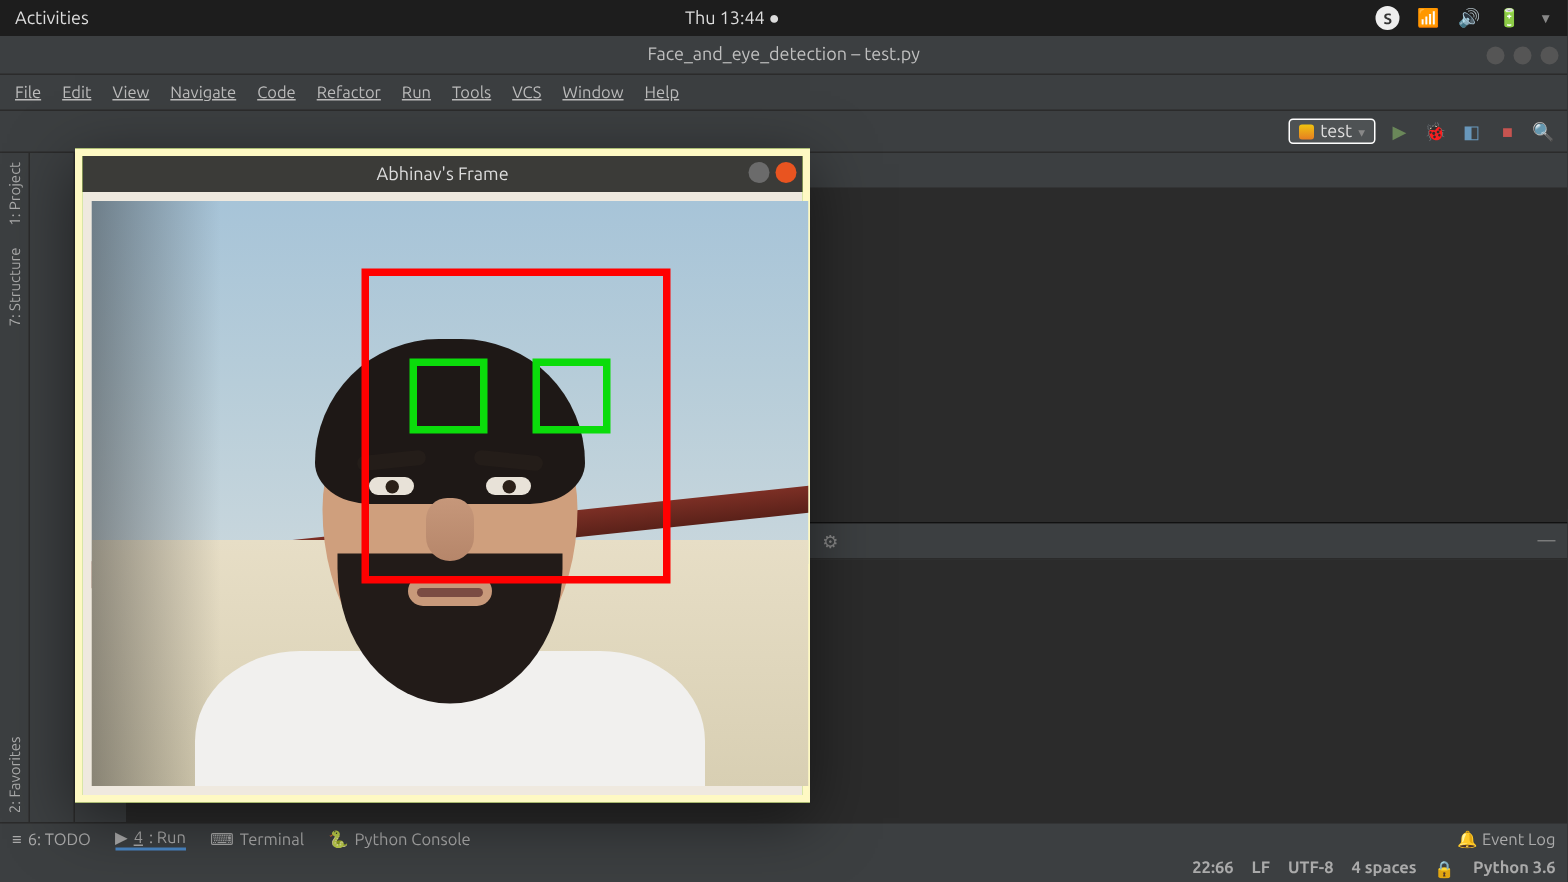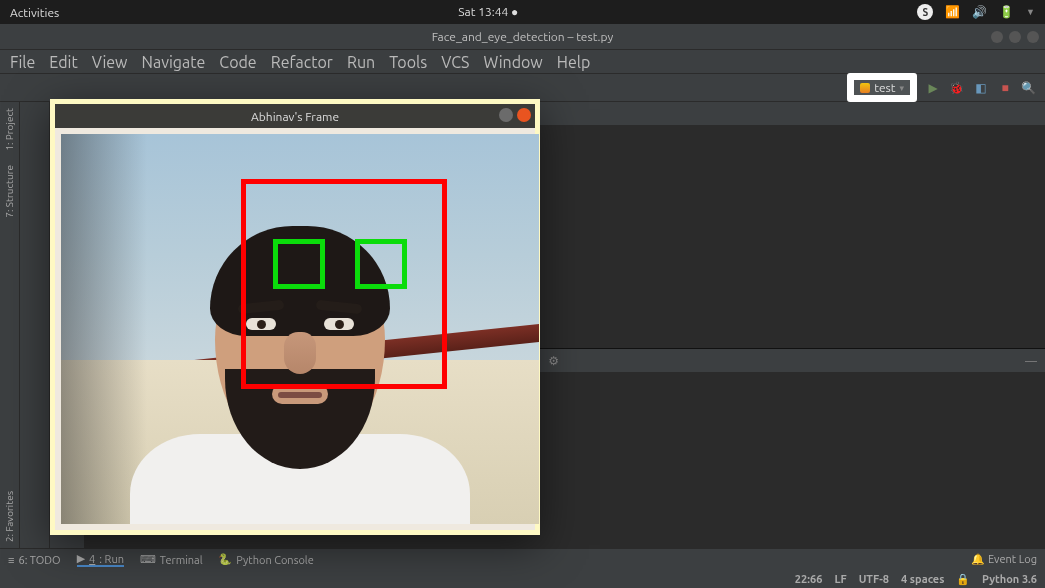--- a/index.html
+++ b/index.html
@@ -6,26 +6,26 @@
 html, body { width: 1045px; height: 588px; overflow: hidden; background: #2b2b2b; color: #bbb; }
 .desktop-top { height: 24px; background: #1d1d1d; color: #ddd; display: flex; align-items: center; font-size: 12px; padding: 0 10px; }
 .desktop-top .spacer { flex: 1; }
 .desktop-top .clock { text-align: center; }
 .desktop-top .tray { display: flex; gap: 12px; align-items: center; }
 .tray .avatar-circle { width: 16px; height: 16px; border-radius: 50%; background: #eee; color:#333; font-size:10px; display:flex; align-items:center; justify-content:center; font-weight:bold; }
 .ide { position: relative; height: calc(100% - 24px); background: #3c3f41; display: flex; flex-direction: column; }
 .ide-titlebar { height: 26px; background: #3c3f41; color:#bfbfbf; font-size: 12px; display: flex; align-items: center; justify-content: center; border-bottom: 1px solid #2b2b2b; position: relative; }
 .ide-titlebar .window-controls { position:absolute; right:6px; display:flex; gap:6px; }
 .ide-titlebar .window-controls span { width:12px; height:12px; border-radius:50%; background:#555; display:inline-block; }
-.menu-bar { height: 24px; background: #3c3f41; display: flex; align-items: center; gap: 14px; padding: 0 10px; font-size: 16px; color:#bbbbbb; border-bottom: 1px solid #2b2b2b; }
+.menu-bar { height: 24px; background: #3c3f41; display: flex; align-items: center; gap: 14px; padding: 0 10px; font-size: 11px; color:#bbbbbb; border-bottom: 1px solid #2b2b2b; text-decoration: underline; }
 .menu-bar span { cursor: default; }
 .toolbar { height: 28px; background: #3c3f41; display: flex; align-items: center; padding: 0 8px; font-size: 12px; border-bottom: 1px solid #2b2b2b; }
 .toolbar .breadcrumb { color:#bbb; }
 .toolbar .right { margin-left: auto; display:flex; align-items:center; gap:8px; }
-.run-config-select { background:#4e5254; border:7px solid #ffffff; border-radius:3px; padding:1px 6px; color:#ddd; display:flex; align-items:center; gap:4px; }
+.run-config-select { background:#4e5254; border:1px solid #ffffff; border-radius:3px; padding:1px 6px; color:#ddd; display:flex; align-items:center; gap:4px; }
 .run-config-select .bee { width:10px; height:10px; background: linear-gradient(#f1c40f, #e67e22); border-radius:2px; }
 .tb-icon { width:16px; height:16px; display:flex; align-items:center; justify-content:center; font-size:12px; }
 .tb-icon.play { color:#6a8759; }
 .tb-icon.bug { color:#499c54; }
 .tb-icon.cov { color:#6897bb; }
 .tb-icon.stop { color:#c75450; }
 .tb-icon.search { color:#888; }
 .ide-body { flex:1; display:flex; min-height:0; }
 .left-gutter { width: 20px; background:#3c3f41; border-right:1px solid #2b2b2b; display:flex; flex-direction:column; align-items:center; font-size:10px; gap:2px; }
 .gutter-tab { writing-mode: vertical-rl; transform:rotate(180deg); padding:6px 2px; color:#aaa; }
@@ -94,21 +94,21 @@
 .webcam-status .g { color:#119911; }
 .webcam-status .b { color:#1144cc; }
 .chev { font-size:9px; color:#888; }
 </style>
 </head>
 <body>
 
 <div class="desktop-top">
   <span>Activities</span>
   <span class="spacer"></span>
-  <span class="clock">Sat 13:44 ●</span>
+  <span class="clock">Thu 13:44 ●</span>
   <span class="spacer"></span>
   <span class="tray">
     <span class="avatar-circle">S</span>
     <span>📶</span>
     <span>🔊</span>
     <span>🔋</span>
     <span class="chev">▼</span>
   </span>
 </div>
 

